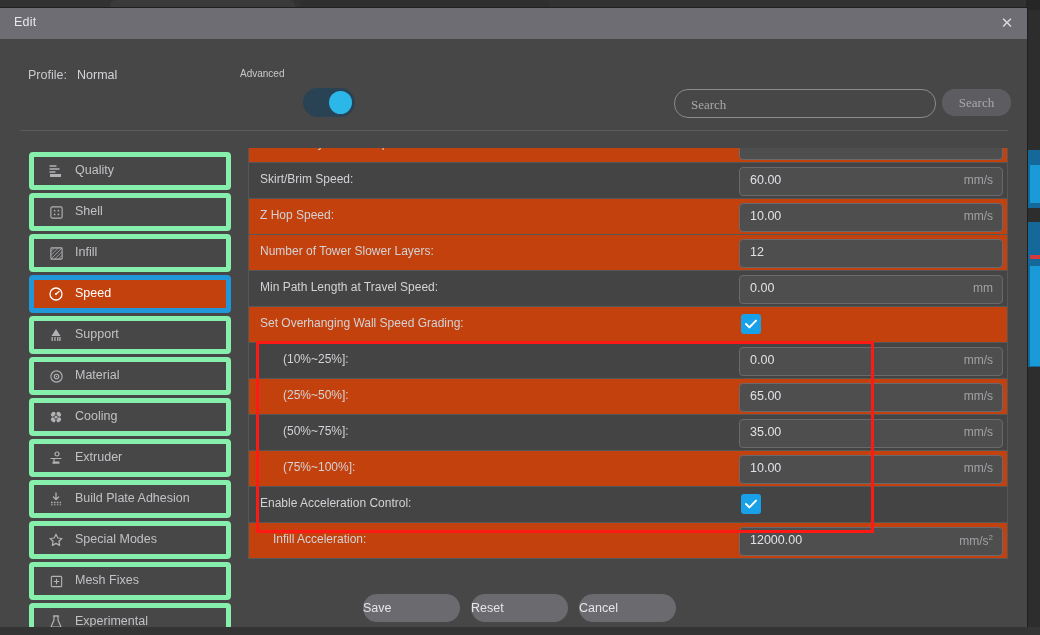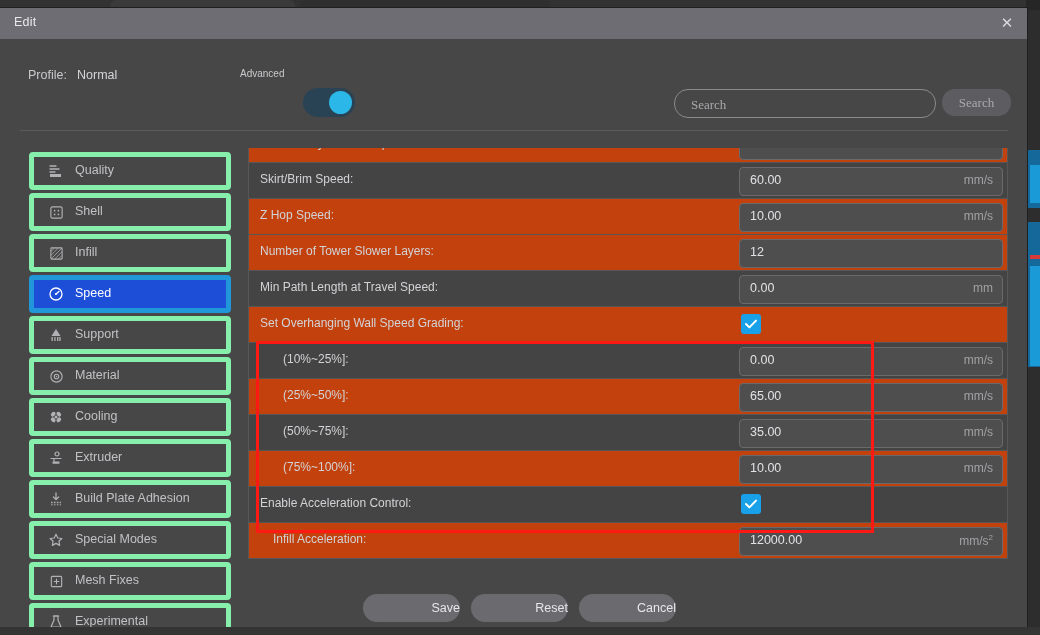--- a/index.html
+++ b/index.html
@@ -43,21 +43,21 @@
   .search-input::placeholder{color:#a9a9ad;opacity:1;}
   .search-btn{position:absolute;left:942px;top:81px;width:69px;height:27px;border-radius:13px;background:#5d5d61;
     color:#a9a9ad;font-family:"Liberation Serif",serif;font-size:13px;text-align:center;line-height:27px;cursor:pointer;}
 
   .hr{position:absolute;left:20px;top:122px;width:988px;height:1px;background:#5b5b5f;}
 
   
   .sidebar{position:absolute;left:29px;top:144px;width:202px;}
   .side-item{position:relative;height:28px;margin-bottom:3px;border:5px solid #86efac;border-radius:4px;
     background:transparent;cursor:pointer;}
-  .side-item.active{background:#1d4ed8;border-color:#2196d8;}
+  .side-item.active{background:#c2410c;border-color:#2196d8;}
   .side-ico{position:absolute;left:13px;top:5px;width:18px;height:18px;color:#b2b2b6;display:flex;align-items:center;justify-content:center;}
   .side-item.active .side-ico{color:#ffffff;}
   .side-ico svg{display:block;}
   .side-lbl{position:absolute;left:41px;top:6px;font-size:12.5px;color:#c2c2c6;}
   .side-item.active .side-lbl{color:#ffffff;}
 
   
   .panel{position:absolute;left:248px;top:140px;width:760px;height:432px;overflow:hidden;}
   .panel-inner{position:absolute;left:0;top:-22px;width:760px;}
   .row{position:relative;height:35px;border:1px solid #575757;border-top:0;background:#c2410c;}
@@ -76,21 +76,21 @@
   
   .redbox{position:absolute;left:256px;top:341px;width:618px;height:192px;border:3px solid #fd1a14;
     box-sizing:border-box;pointer-events:none;z-index:40;}
 
   
   .sb-track{position:absolute;left:1002px;top:140px;width:10px;height:432px;background:transparent;}
 
   
   .footer{position:absolute;left:0;top:582px;width:1027px;height:37px;}
   .fbtn{position:absolute;top:4px;height:28px;border-radius:14px;background:#6b6b6f;color:#e6e6ea;
-    font-size:12.5px;text-align:right;line-height:28px;cursor:pointer;}
+    font-size:12.5px;text-align:left;line-height:28px;cursor:pointer;}
   #btn-save{left:363px;width:97px;}
   #btn-reset{left:471px;width:97px;}
   #btn-cancel{left:579px;width:97px;}
   .bottom-edge{position:absolute;left:0;top:627px;width:1040px;height:8px;background:#343434;}
 </style>
 </head>
 <body>
 
 <div id="app">
 

